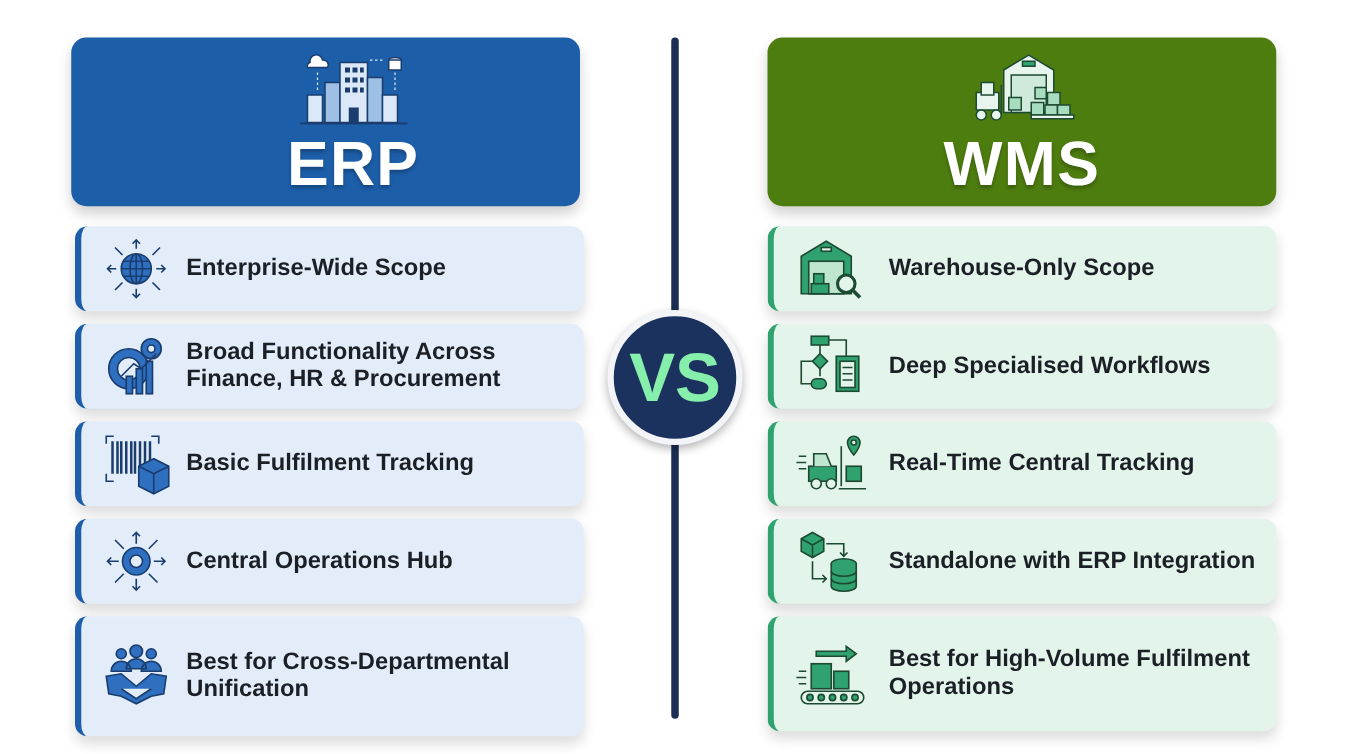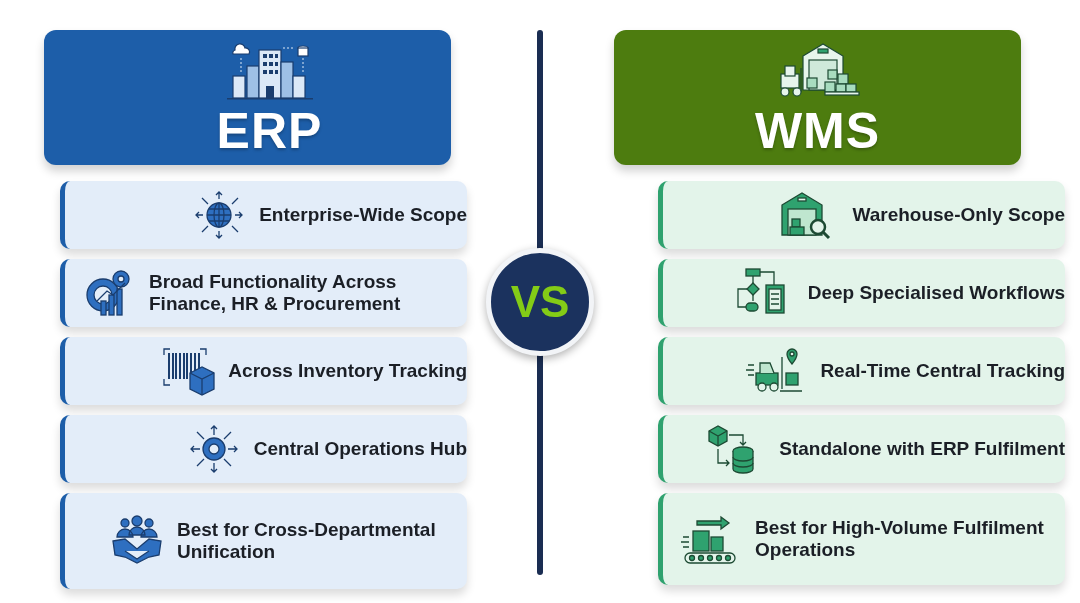--- a/index.html
+++ b/index.html
@@ -4,56 +4,55 @@
 <style>
   * { box-sizing: border-box; margin: 0; padding: 0; }
   html, body { width: 1080px; height: 603px; background: #ffffff; overflow: hidden; }
   body { position: relative; font-family: "Liberation Sans", sans-serif; }
 
   .header {
     position: absolute; top: 30px; width: 407px; height: 135px;
     border-radius: 12px; box-shadow: 0 6px 10px rgba(0,0,0,0.18);
     display: flex; flex-direction: column; align-items: center;
   }
-  .header.erp { left: 44px; background: #1d5ea9; padding-left: 44px; }
+  .header.erp { left: 57px; background: #1d5ea9; padding-left: 44px; }
   .header.wms { left: 614px; background: #4d7c0f; }
   .header .hicon { margin-top: 10px; width: 90px; height: 62px; }
   .header .htitle {
     color: #ffffff; font-weight: 700; font-size: 50px; letter-spacing: 1px;
     line-height: 54px; margin-top: 2px;
     text-shadow: 0 2px 3px rgba(0,0,0,0.25);
   }
 
   .card {
     position: absolute; width: 407px; height: 68px; border-radius: 10px;
     display: flex; align-items: center;
     box-shadow: 0 6px 10px rgba(0,0,0,0.14);
     overflow: hidden;
-    justify-content: flex-end;
   }
   .card.erp { left: 60px; background: #e3edf9; border-left: 5px solid #1d5ea9; }
-  .card.wms { left: 614px; background: #e3f4ea; border-left: 5px solid #2fa26f; margin-left: 44px; }
+  .card.wms { left: 614px; background: #e3f4ea; border-left: 5px solid #2fa26f; }
   .card .cicon { width: 56px; height: 52px; margin-left: 16px; flex: 0 0 auto; }
   .card.wms .cicon { margin-left: 18px; }
   .card .ctext {
     margin-left: 12px; font-size: 19px; font-weight: 700; color: #1b1f26;
     line-height: 22px;
   }
   .card.wms .ctext { margin-left: 18px; }
 
   .divider {
     position: absolute; left: 537px; top: 30px; width: 6px; height: 545px;
     background: #1a2d52; border-radius: 3px;
   }
   .vs {
     position: absolute; left: 486px; top: 248px; width: 108px; height: 108px;
     border-radius: 50%; background: #1b325e; border: 5px solid #f2f4f7;
     box-shadow: 0 3px 8px rgba(0,0,0,0.3);
     display: flex; align-items: center; justify-content: center;
-    color: #84cc16; font-weight: 700; font-size: 44px;
+    color: #86efac; font-weight: 700; font-size: 55px;
   }
 </style>
 </head>
 <body>
 
 <div class="divider"></div>
 
 <div class="header erp">
   <svg class="hicon" viewBox="0 0 90 62">
     <g fill="#dbe8f7" stroke="#1a3d6e" stroke-width="1.2">
@@ -141,21 +140,21 @@
 
 <div class="card erp" style="top:337px">
   <svg class="cicon" viewBox="0 0 56 52">
     <g stroke="#1a3d6e" stroke-width="1.3" fill="none">
       <path d="M4 10 V4 H10 M40 4 H46 V10 M4 34 V40 H10"></path>
       <path d="M9 8 V34 M13 8 V34 M16 8 V34 M20 8 V34 M24 8 V34 M27 8 V34 M31 8 V34 M35 8 V34 M39 8 V30" stroke-width="2"></path>
       <path d="M30 28 L42 22 L54 28 V44 L42 50 L30 44 Z" fill="#2e6fc0"></path>
       <path d="M30 28 L42 34 L54 28 M42 34 V50"></path>
     </g>
   </svg>
-  <div class="ctext">Across Inventory Tracking</div>
+  <div class="ctext">Basic Fulfilment Tracking</div>
 </div>
 
 <div class="card erp" style="top:415px">
   <svg class="cicon" viewBox="0 0 56 52">
     <g stroke="#1a3d6e" stroke-width="1.3" fill="none">
       <circle cx="28" cy="26" r="11" fill="#2e6fc0"></circle>
       <circle cx="28" cy="26" r="5" fill="#e3edf9"></circle>
       <path d="M28 12 V3 M25 6 L28 3 L31 6 M28 40 V49 M25 46 L28 49 L31 46 M14 26 H5 M8 23 L5 26 L8 29 M42 26 H51 M48 23 L51 26 L48 29"></path>
       <path d="M18 16 L11 9 M38 16 L45 9 M18 36 L11 43 M38 36 L45 43"></path>
     </g>
@@ -231,21 +230,21 @@
     <g stroke="#1d4a33" stroke-width="1.3">
       <path d="M4 8 L13 3 L22 8 V18 L13 23 L4 18 Z" fill="#2fa26f"></path>
       <path d="M4 8 L13 13 L22 8 M13 13 V23" fill="none"></path>
       <path d="M24 12 H38 V22 M35 19 L38 22 L41 19" fill="none"></path>
       <path d="M13 26 V40 H24 M21 37 L24 40 L21 43" fill="none"></path>
       <ellipse cx="38" cy="28" rx="10" ry="4" fill="#2fa26f"></ellipse>
       <path d="M28 28 V46 a10 4 0 0 0 20 0 V28" fill="#2fa26f"></path>
       <path d="M28 34 a10 4 0 0 0 20 0 M28 40 a10 4 0 0 0 20 0" fill="none"></path>
     </g>
   </svg>
-  <div class="ctext">Standalone with ERP Fulfilment</div>
+  <div class="ctext">Standalone with ERP Integration</div>
 </div>
 
 <div class="card wms" style="top:493px; height:92px">
   <svg class="cicon" viewBox="0 0 56 52">
     <g stroke="#1d4a33" stroke-width="1.3">
       <path d="M16 8 H40 V4 L48 10 L40 16 V12 H16 Z" fill="#2fa26f"></path>
       <path d="M2 24 H8 M0 29 H8 M2 34 H8" fill="none"></path>
       <rect x="12" y="18" width="16" height="20" fill="#2fa26f"></rect>
       <rect x="30" y="24" width="12" height="14" fill="#2fa26f"></rect>
       <rect x="4" y="40" width="50" height="10" rx="5" fill="#e3f4ea"></rect>

